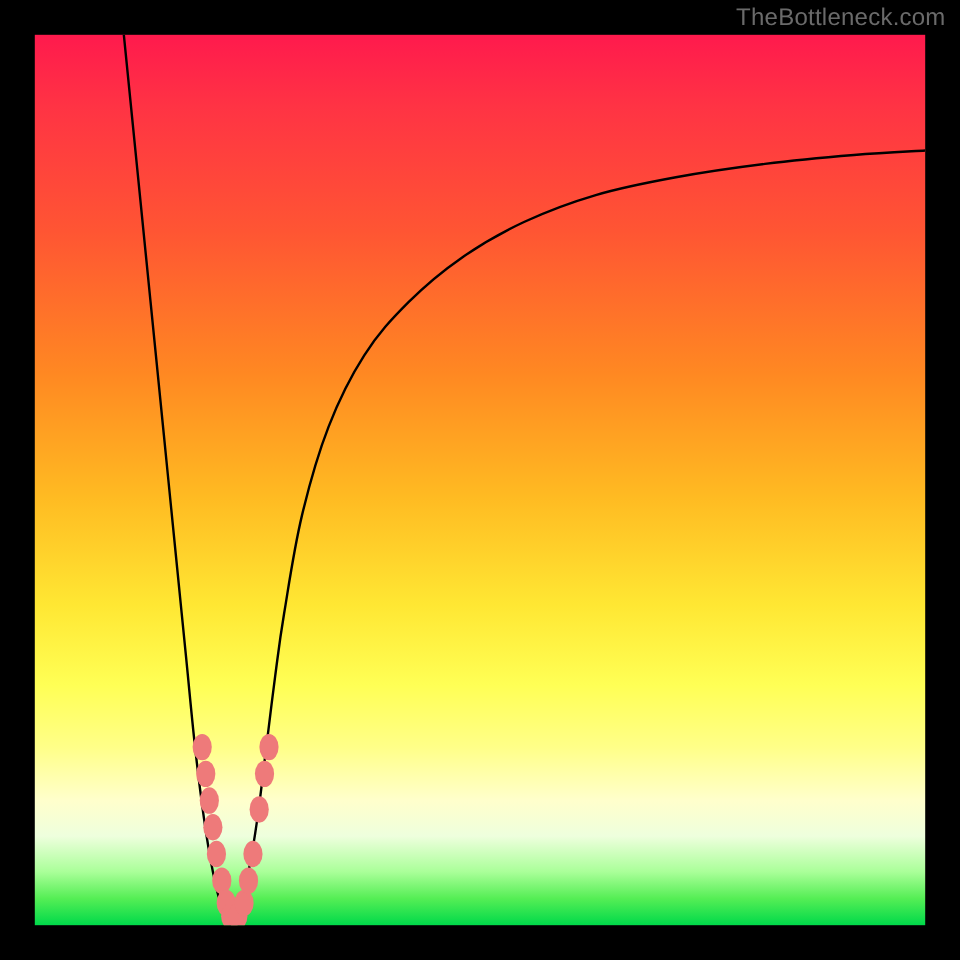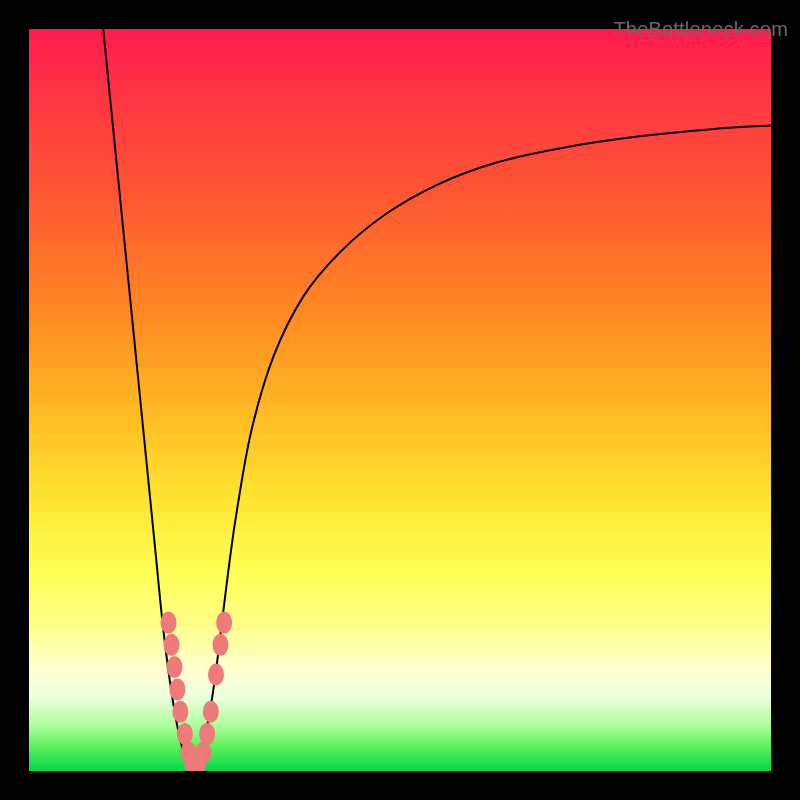--- a/index.html
+++ b/index.html
@@ -34,21 +34,21 @@
       #ffff88 80%,
       #ffffcc 86%,
       #eeffdd 90%,
       #aaff99 94%,
       #55ee55 97%,
       #00d94a 100%
     );
   }
   .watermark {
     position: absolute;
-    top: 18px;
+    top: 4px;
     right: 12px;
     color: #6a6a6a;
     font-size: 20px;
     font-weight: 500;
     letter-spacing: 0.2px;
     user-select: none;
   }
   svg.curves {
     position: absolute;
     left: 0;

